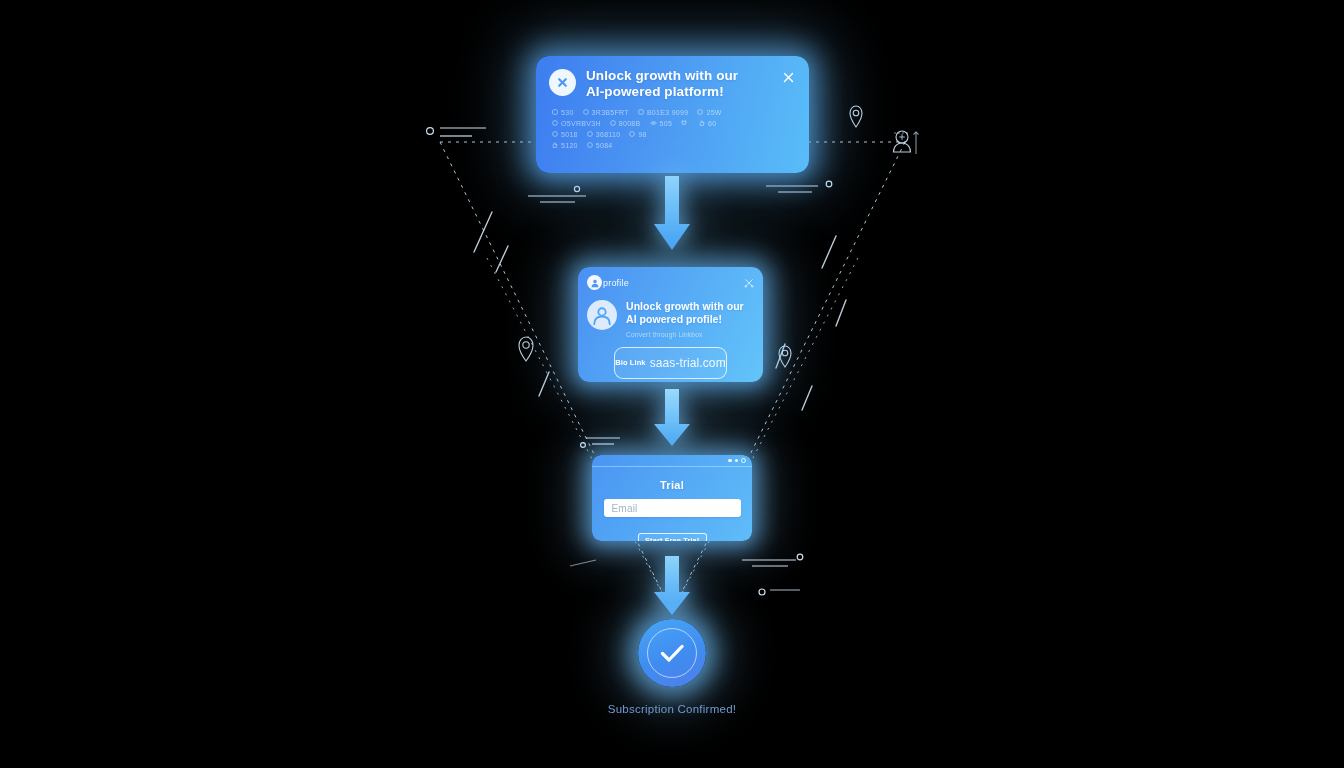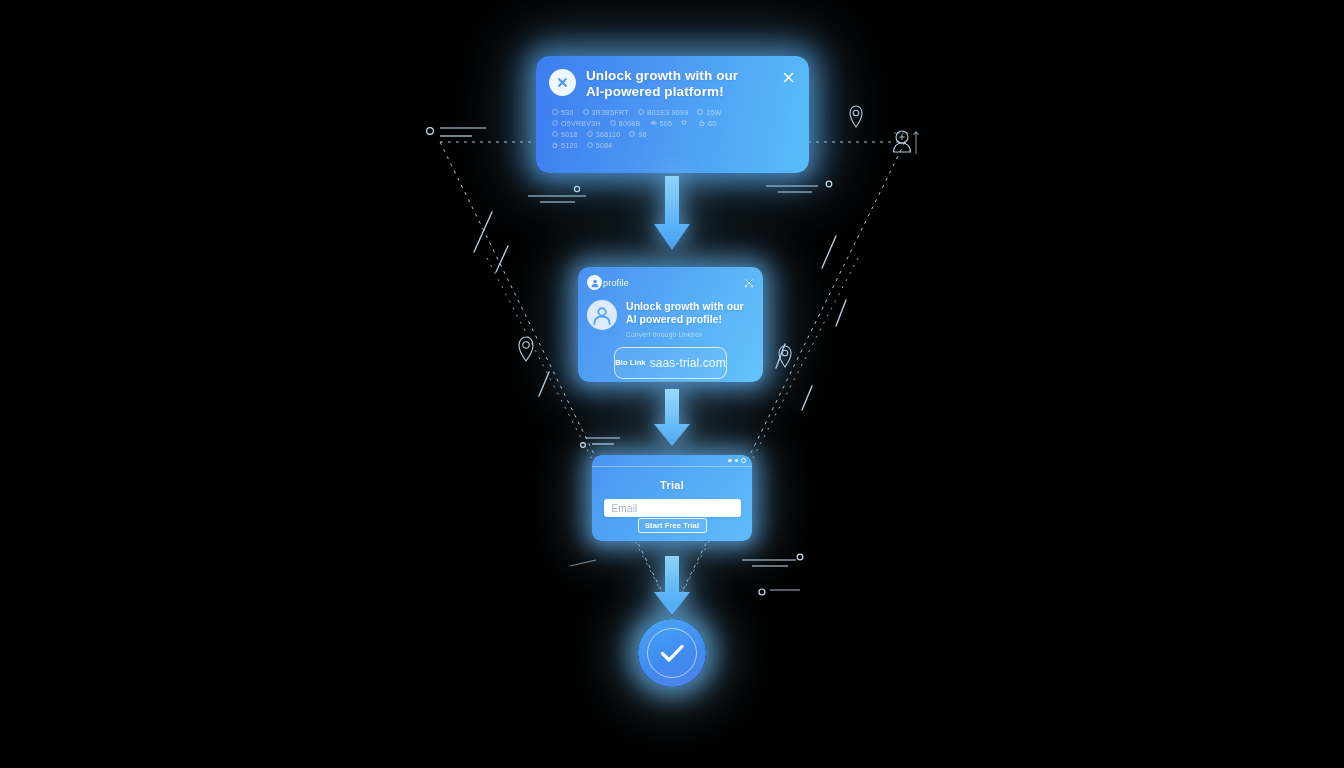--- a/index.html
+++ b/index.html
@@ -205,21 +205,21 @@
     background: #ffffff;
     border-radius: 3px;
     display: flex; align-items: center;
     padding-left: 8px;
     box-shadow: 0 1px 2px rgba(40,90,170,0.18);
   }
   .c3-input .ph {
     color: #9fb6cc; font-size: 10px; letter-spacing: 0.2px;
   }
   .c3-btn {
-    margin: 1px auto 0 auto;
+    margin: 16px auto 0 auto;
     width: 69px; height: 15px;
     border: 1px solid rgba(255,255,255,0.85);
     border-radius: 3px;
     display: flex; align-items: center; justify-content: center;
     background: rgba(255,255,255,0.07);
   }
   .c3-btn span {
     color: #ffffff; font-size: 7.5px; font-weight: bold; letter-spacing: 0.1px;
   }
 
@@ -530,14 +530,15 @@
   </svg>
 
   <div id="success-badge">
     <div class="inner-ring">
       <svg width="34" height="34" viewBox="0 0 34 34" aria-hidden="true">
         <path d="M7.5,17.5 L14,24 L27,10.5" fill="none" stroke="#ffffff" stroke-width="3.2" stroke-linecap="round" stroke-linejoin="round"></path>
       </svg>
     </div>
   </div>
 
+  <div id="success-caption">Subscription Confirmed!</div>
 
 </div>
 
 </body></html>

